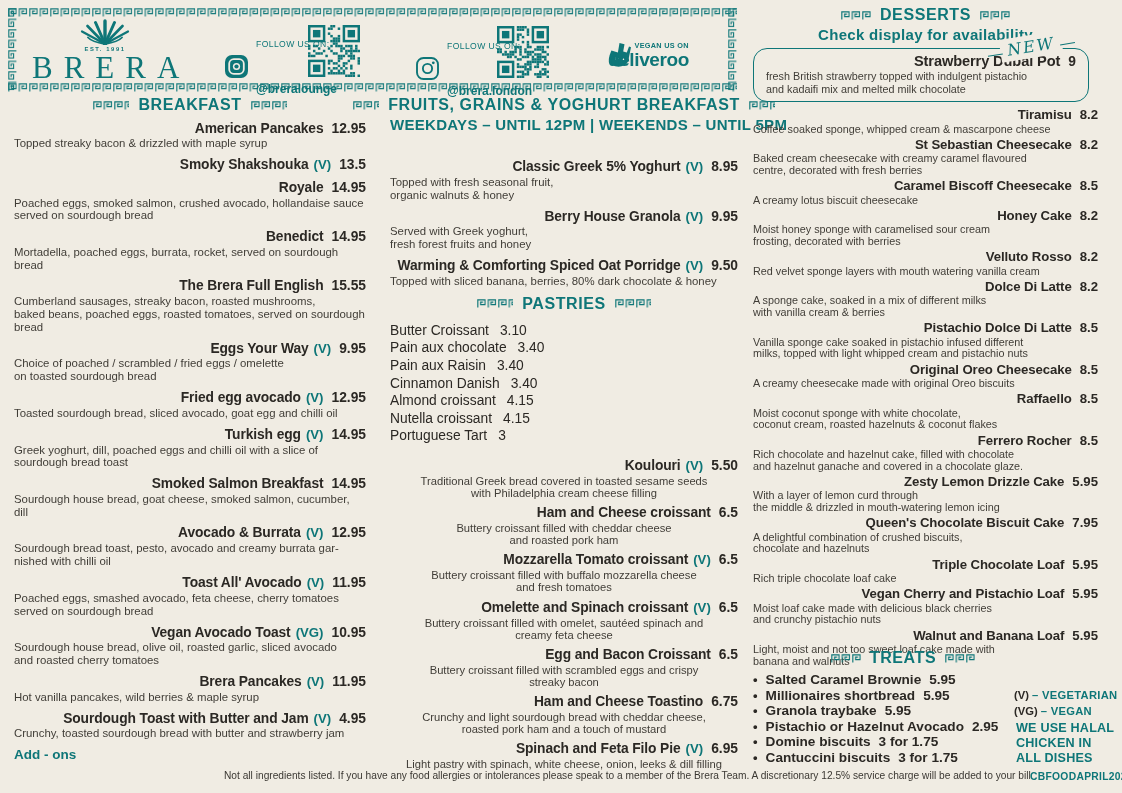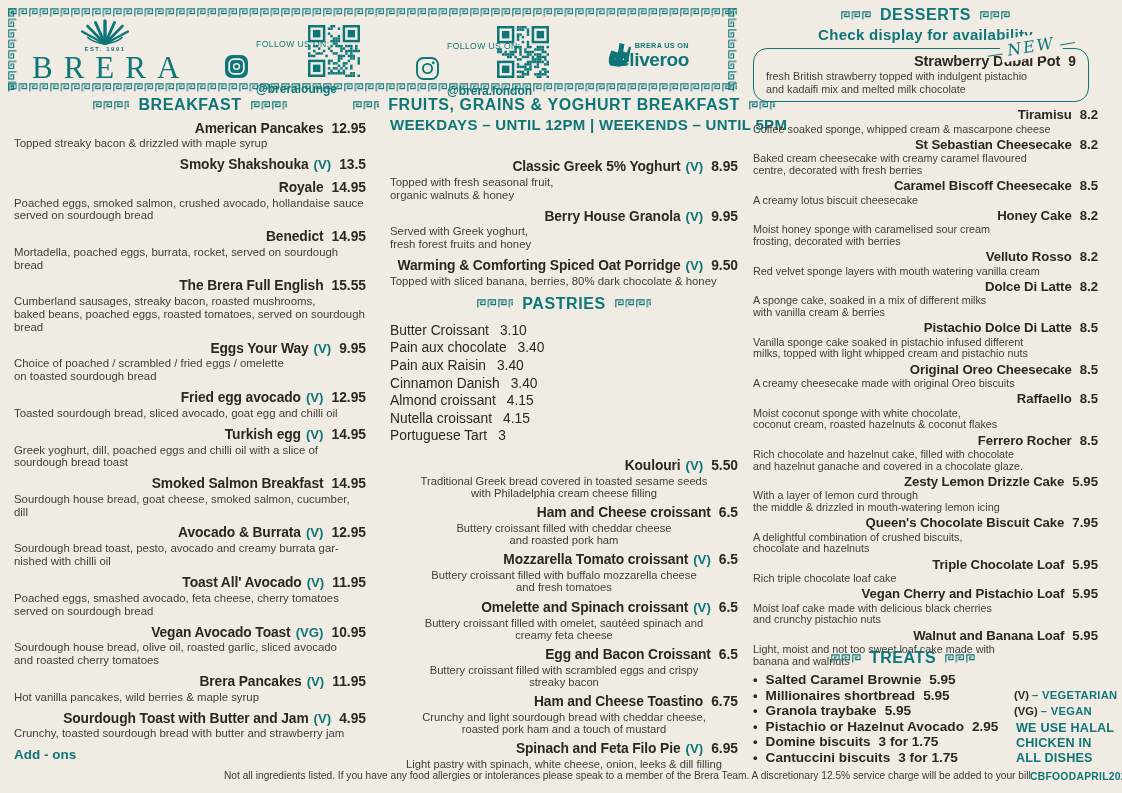--- a/index.html
+++ b/index.html
@@ -458,21 +458,21 @@
 
   <div class="deliveroo" style="left:600px; top:34px">
     <span>
       <svg width="24" height="27" viewBox="0 0 24 27">
         <path d="M11.5 1 L16.5 2.2 L15.2 9.5 L18.8 10.6 L21 4.6 L23 5.3 L20.4 18 Q19.8 21.5 16.2 23.3 Q12 25.4 7.2 24.2 Q2.6 23 1.2 19.2 Q0.4 16.8 1.6 13.2 L3.4 8.6 L9.9 10.4 Z" fill="#0E7678"></path>
         <circle cx="8.6" cy="16.2" r="1.5" fill="#F0ECE3"></circle>
         <circle cx="14.6" cy="17.6" r="1.5" fill="#F0ECE3"></circle>
       </svg>
     </span>
     <span class="col">
-      <span class="find">BRERA US ON</span>
+      <span class="find">VEGAN US ON</span>
       <span class="brandname">deliveroo</span>
     </span>
   </div>
 </div>
 
 <div class="col col-1">
   <div class="sec-title">
     <span class="m-orn">
         <svg width="36" height="9">
           <rect width="36" height="9" fill="url(#fretH)"></rect>

